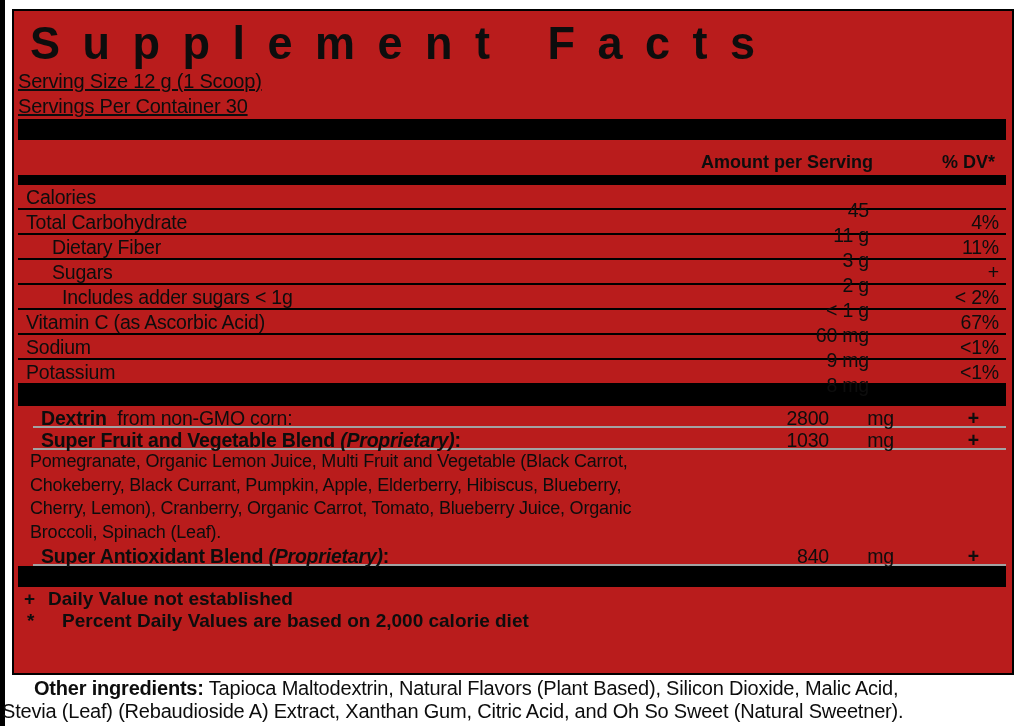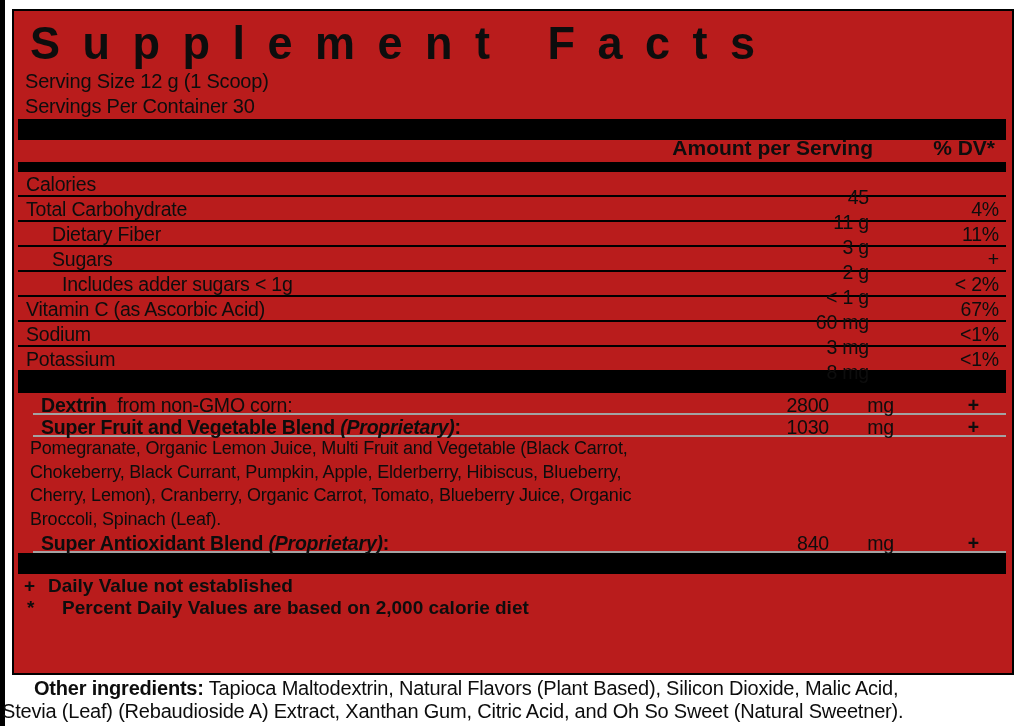--- a/index.html
+++ b/index.html
@@ -12,25 +12,25 @@
   .label-box{
     position:absolute;left:12px;top:9px;width:1002px;height:666px;
     border:2px solid #000;box-sizing:border-box;background:#b91c1c;
   }
   .inner{padding:2px 0 0 0;}
   .title{
     font-size:45px;font-weight:bold;letter-spacing:0.50em;
     padding:2px 0 0 16px;height:54px;line-height:54px;white-space:nowrap;
     transform:scaleY(1.04);transform-origin:top left;
   }
-  .serv{font-size:20px;line-height:25px;height:25px;padding-left:11px;letter-spacing:-0.2px;}
+  .serv{font-size:20px;line-height:25px;height:25px;padding-left:4px;letter-spacing:-0.2px;text-decoration:underline;}
   .bar{background:#000;margin-left:4px;width:988px;}
   .bar.h21{height:21px;}
   .bar.h10{height:10px;}
-  .colhead{position:relative;height:22px;font-size:21px;font-weight:bold;}
+  .colhead{position:relative;height:35px;font-size:18px;font-weight:bold;}
   .colhead .amt-h{position:absolute;right:139px;bottom:2px;}
   .colhead .dv-h{position:absolute;right:17px;bottom:2px;}
   .rows{margin-left:4px;width:988px;}
   .nrow{position:relative;height:25px;border-bottom:2px solid #000;box-sizing:border-box;
         font-size:19.5px;line-height:22px;letter-spacing:-0.2px;}
   .nrow .lab{position:absolute;left:8px;top:1px;}
   .nrow.ind1 .lab{left:34px;}
   .nrow.ind2 .lab{left:44px;}
   .nrow .amt{position:absolute;right:137px;top:14px;}
   .nrow .dv{position:absolute;right:7px;top:1px;}
@@ -101,21 +101,21 @@
         <span class="amt">&lt; 1 g</span>
         <span class="dv">&lt; 2%</span>
       </div>
       <div class="nrow">
         <span class="lab">Vitamin C (as Ascorbic Acid)</span>
         <span class="amt">60 mg</span>
         <span class="dv">67%</span>
       </div>
       <div class="nrow">
         <span class="lab">Sodium</span>
-        <span class="amt">3 mg</span>
+        <span class="amt">9 mg</span>
         <span class="dv">&lt;1%</span>
       </div>
       <div class="nrow">
         <span class="lab">Potassium</span>
         <span class="amt">8 mg</span>
         <span class="dv">&lt;1%</span>
       </div>
     </div>
 
     <div class="bar h21"></div>

